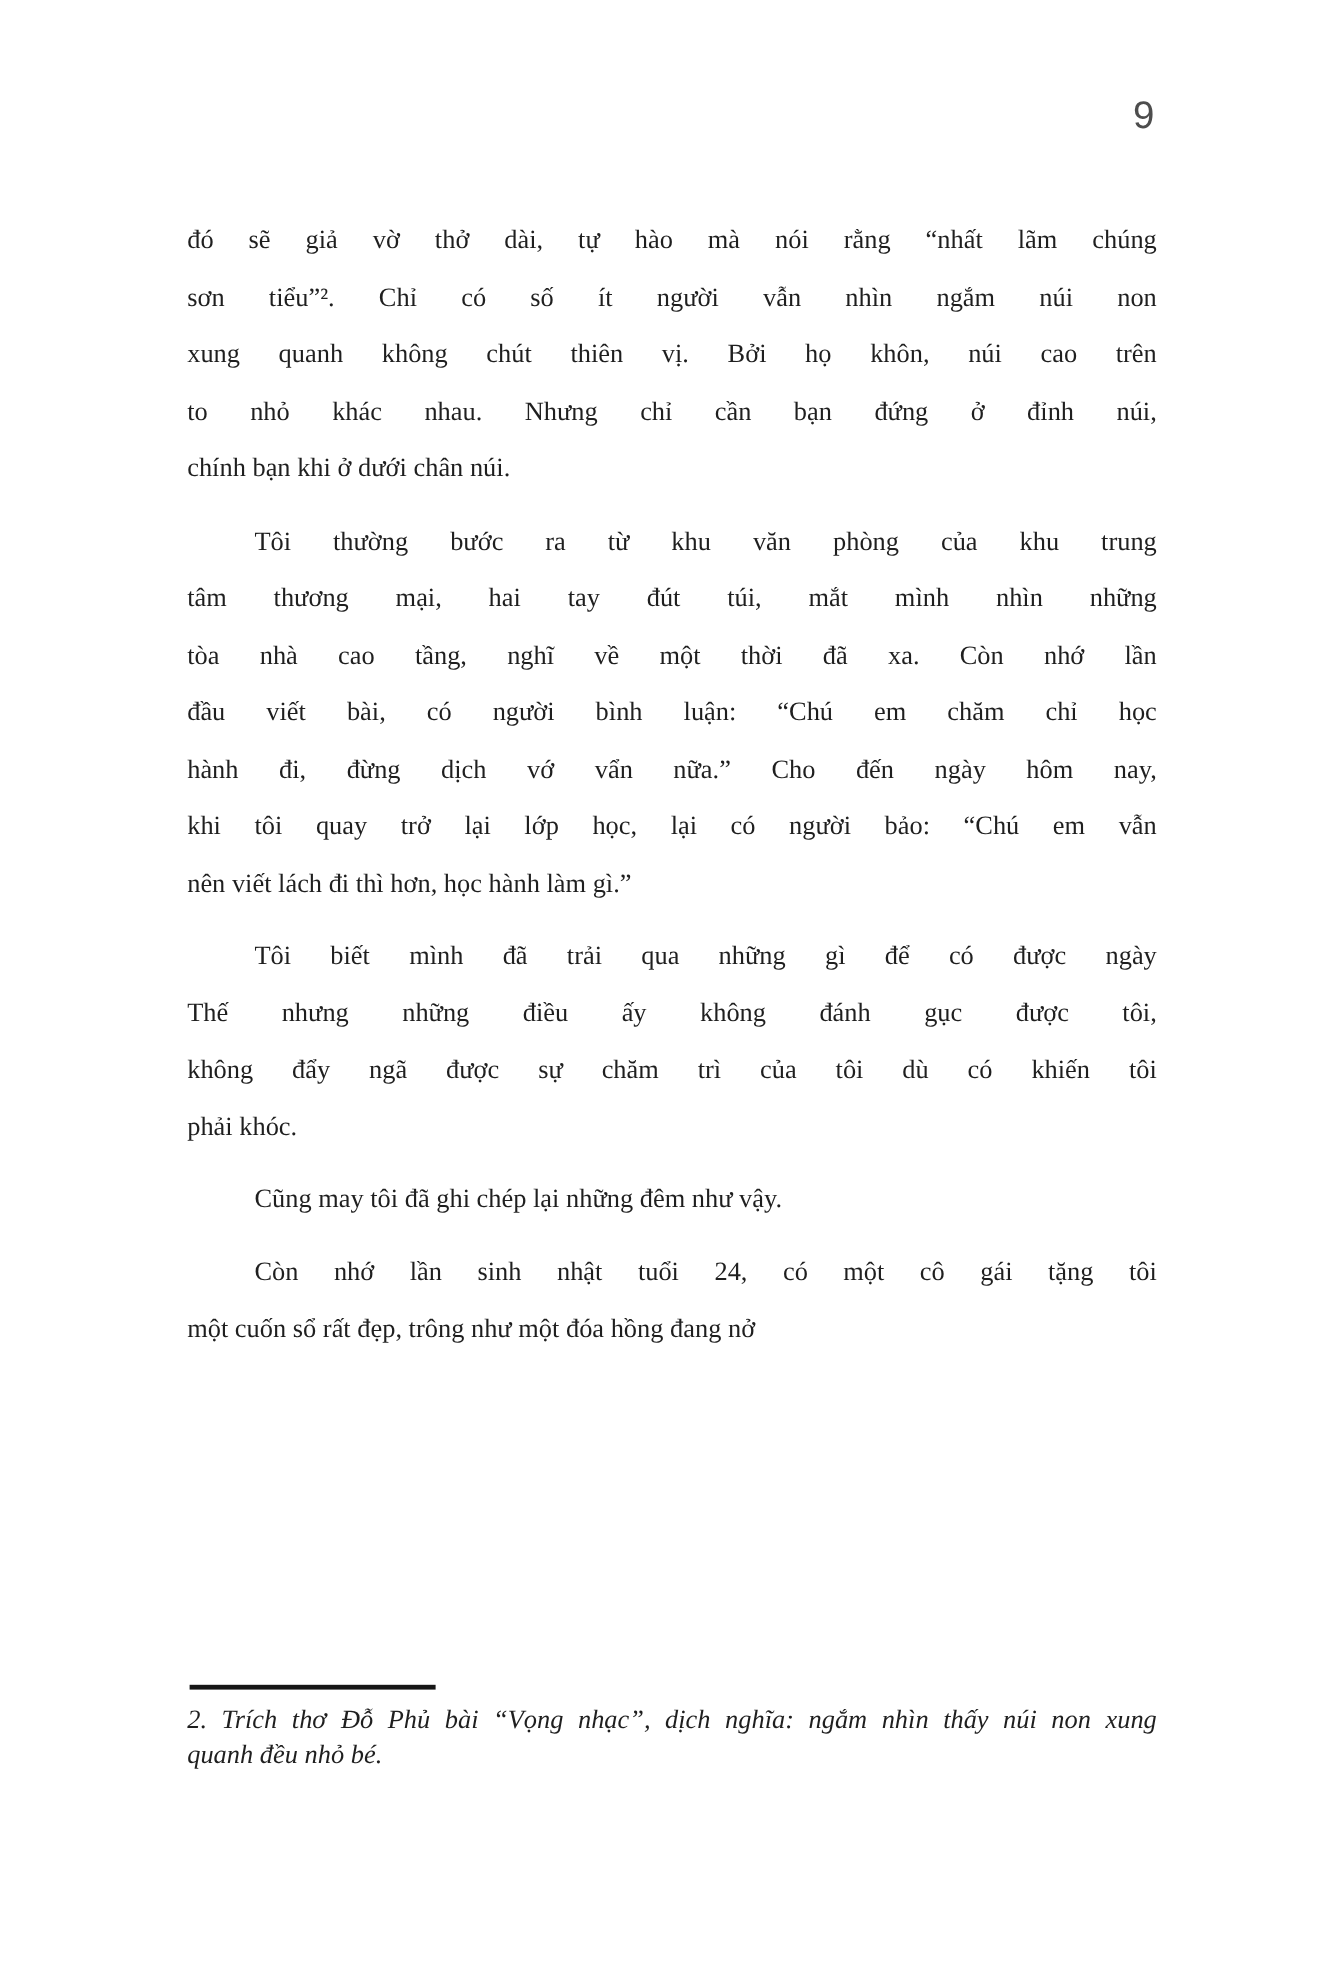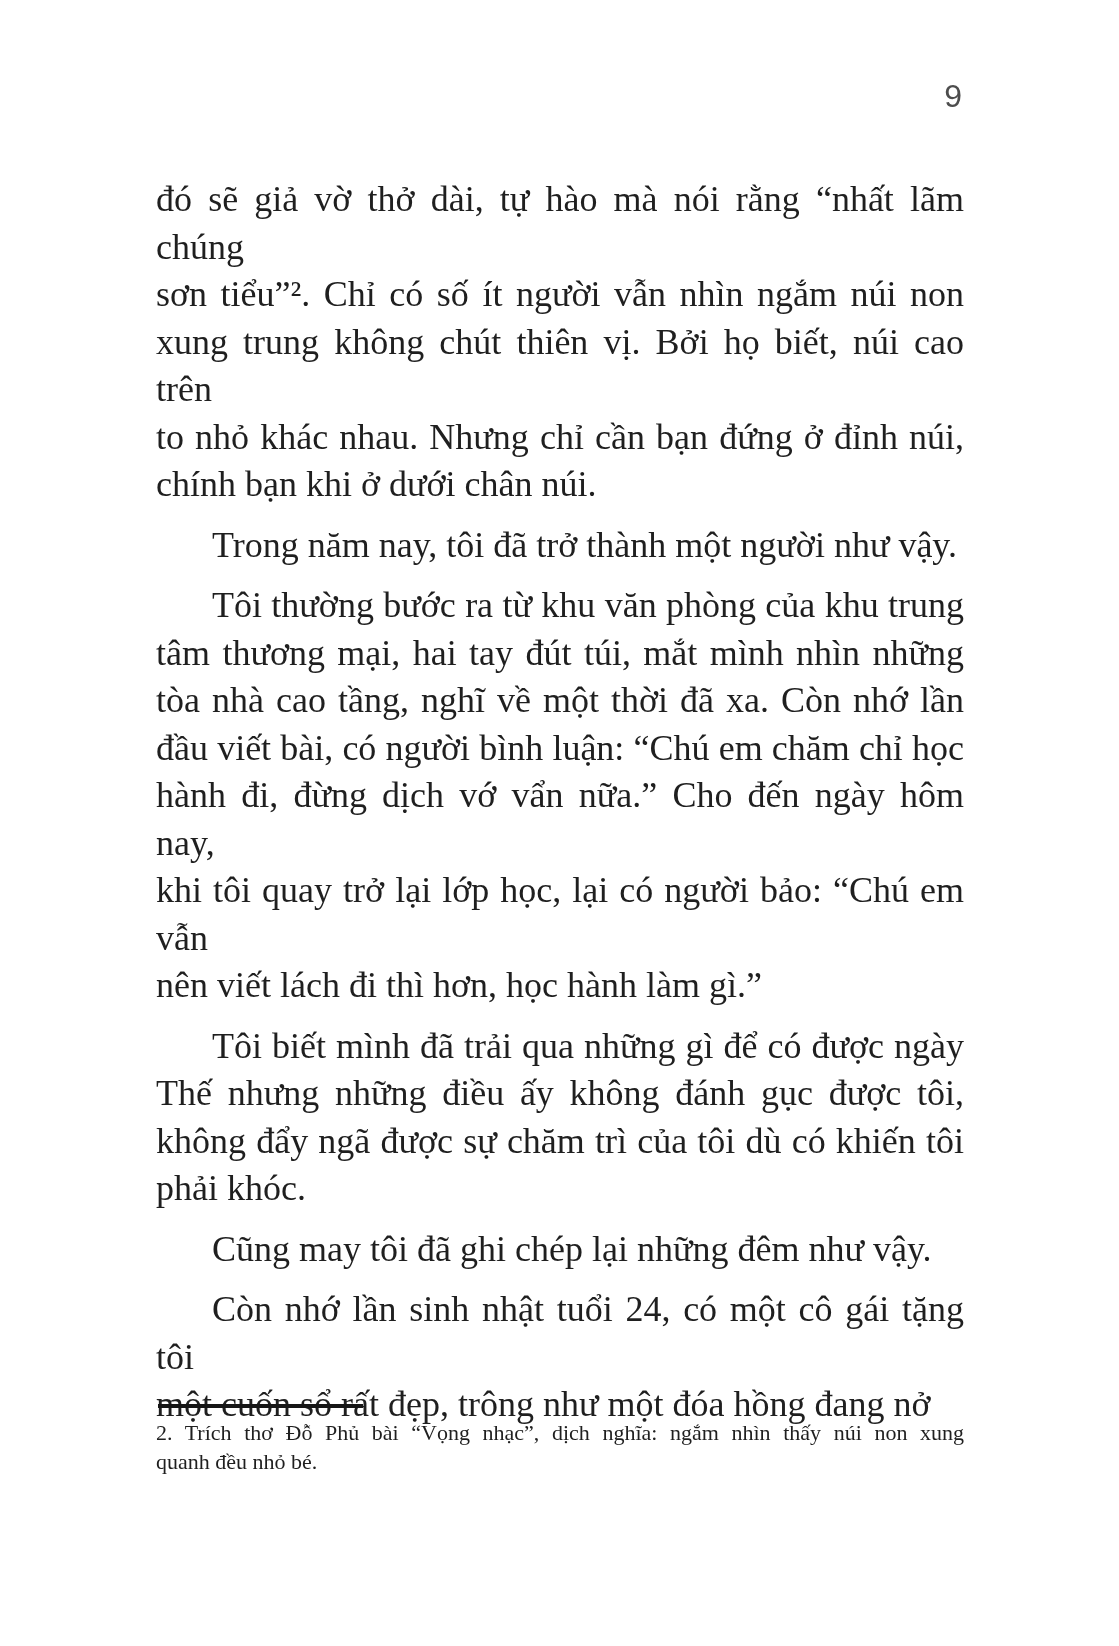--- a/index.html
+++ b/index.html
@@ -19,21 +19,21 @@
     font-family: "Liberation Sans", sans-serif;
     font-size: 32px;
     line-height: 1;
     color: #4d4d4d;
   }
   .text-block {
     position: absolute;
     left: 156px;
     top: 176px;
     width: 808px;
-    font-size: 36px;
+    font-size: 22px;
     line-height: 47.5px;
   }
   p.para { margin: 0 0 13px 0; padding: 0; }
   p.para:last-child { margin-bottom: 0; }
   .line {
     display: block;
     text-align: justify;
     text-align-last: justify;
   }
   .line.last { text-align-last: left; }
@@ -45,42 +45,39 @@
     width: 808px;
     font-size: 22px;
     line-height: 29px;
   }
   .fn-rule {
     width: 205px;
     height: 4px;
     background: #161616;
     margin: 0 0 10px 2px;
   }
-  .fn-line { display: block; }
+  .fn-line { display: block; font-style: italic; }
   .fn-line.justify {
     text-align: justify;
     text-align-last: justify;
   }
 </style>
 </head>
 <body>
 
 <div class="page">
   <div class="pagenum">9</div>
 
   <div class="text-block">
       <p class="para">
         <span class="line">đó sẽ giả vờ thở dài, tự hào mà nói rằng “nhất lãm chúng</span>
         <span class="line">sơn tiểu”². Chỉ có số ít người vẫn nhìn ngắm núi non</span>
-        <span class="line">xung trung không chút thiên vị. Bởi họ biết, núi cao trên</span>
+        <span class="line">xung quanh không chút thiên vị. Bởi họ khôn, núi cao trên</span>
         <span class="line">to nhỏ khác nhau. Nhưng chỉ cần bạn đứng ở đỉnh núi,</span>
         <span class="line last">chính bạn khi ở dưới chân núi.</span>
-      </p>
-      <p class="para indent">
-        <span class="line last">Trong năm nay, tôi đã trở thành một người như vậy.</span>
       </p>
       <p class="para indent">
         <span class="line">Tôi thường bước ra từ khu văn phòng của khu trung</span>
         <span class="line">tâm thương mại, hai tay đút túi, mắt mình nhìn những</span>
         <span class="line">tòa nhà cao tầng, nghĩ về một thời đã xa. Còn nhớ lần</span>
         <span class="line">đầu viết bài, có người bình luận: “Chú em chăm chỉ học</span>
         <span class="line">hành đi, đừng dịch vớ vẩn nữa.” Cho đến ngày hôm nay,</span>
         <span class="line">khi tôi quay trở lại lớp học, lại có người bảo: “Chú em vẫn</span>
         <span class="line last">nên viết lách đi thì hơn, học hành làm gì.”</span>
       </p>

